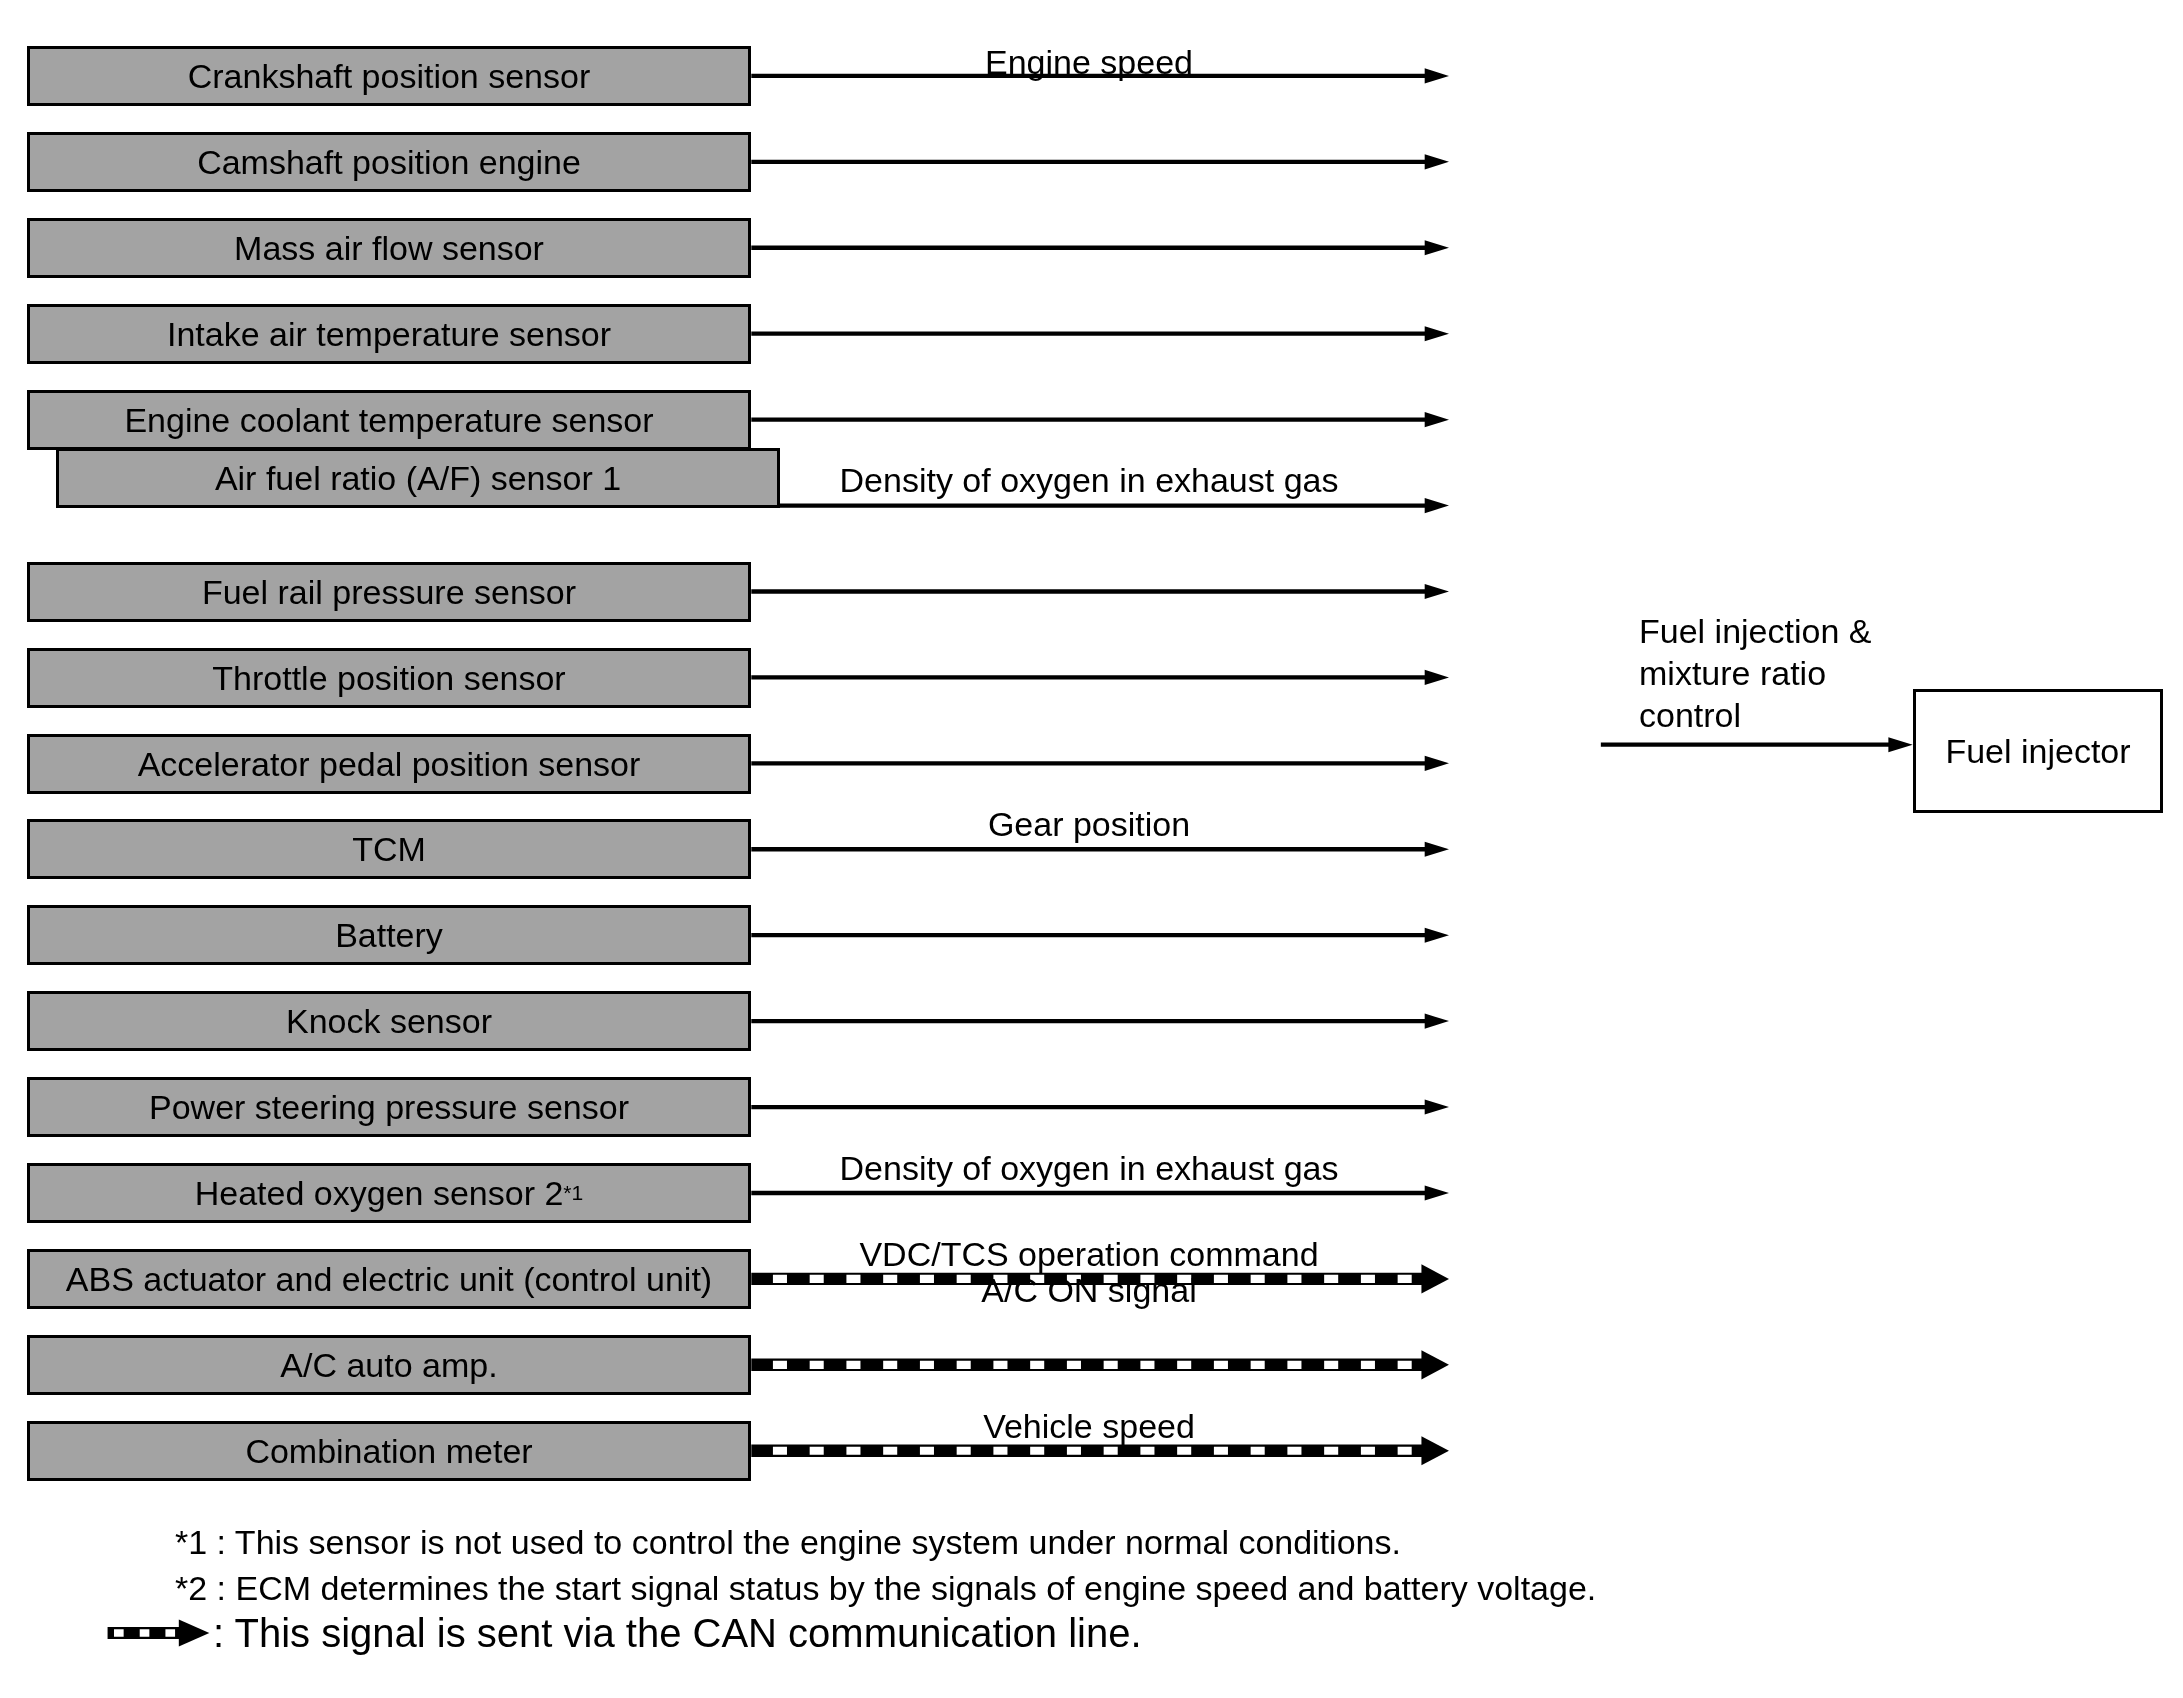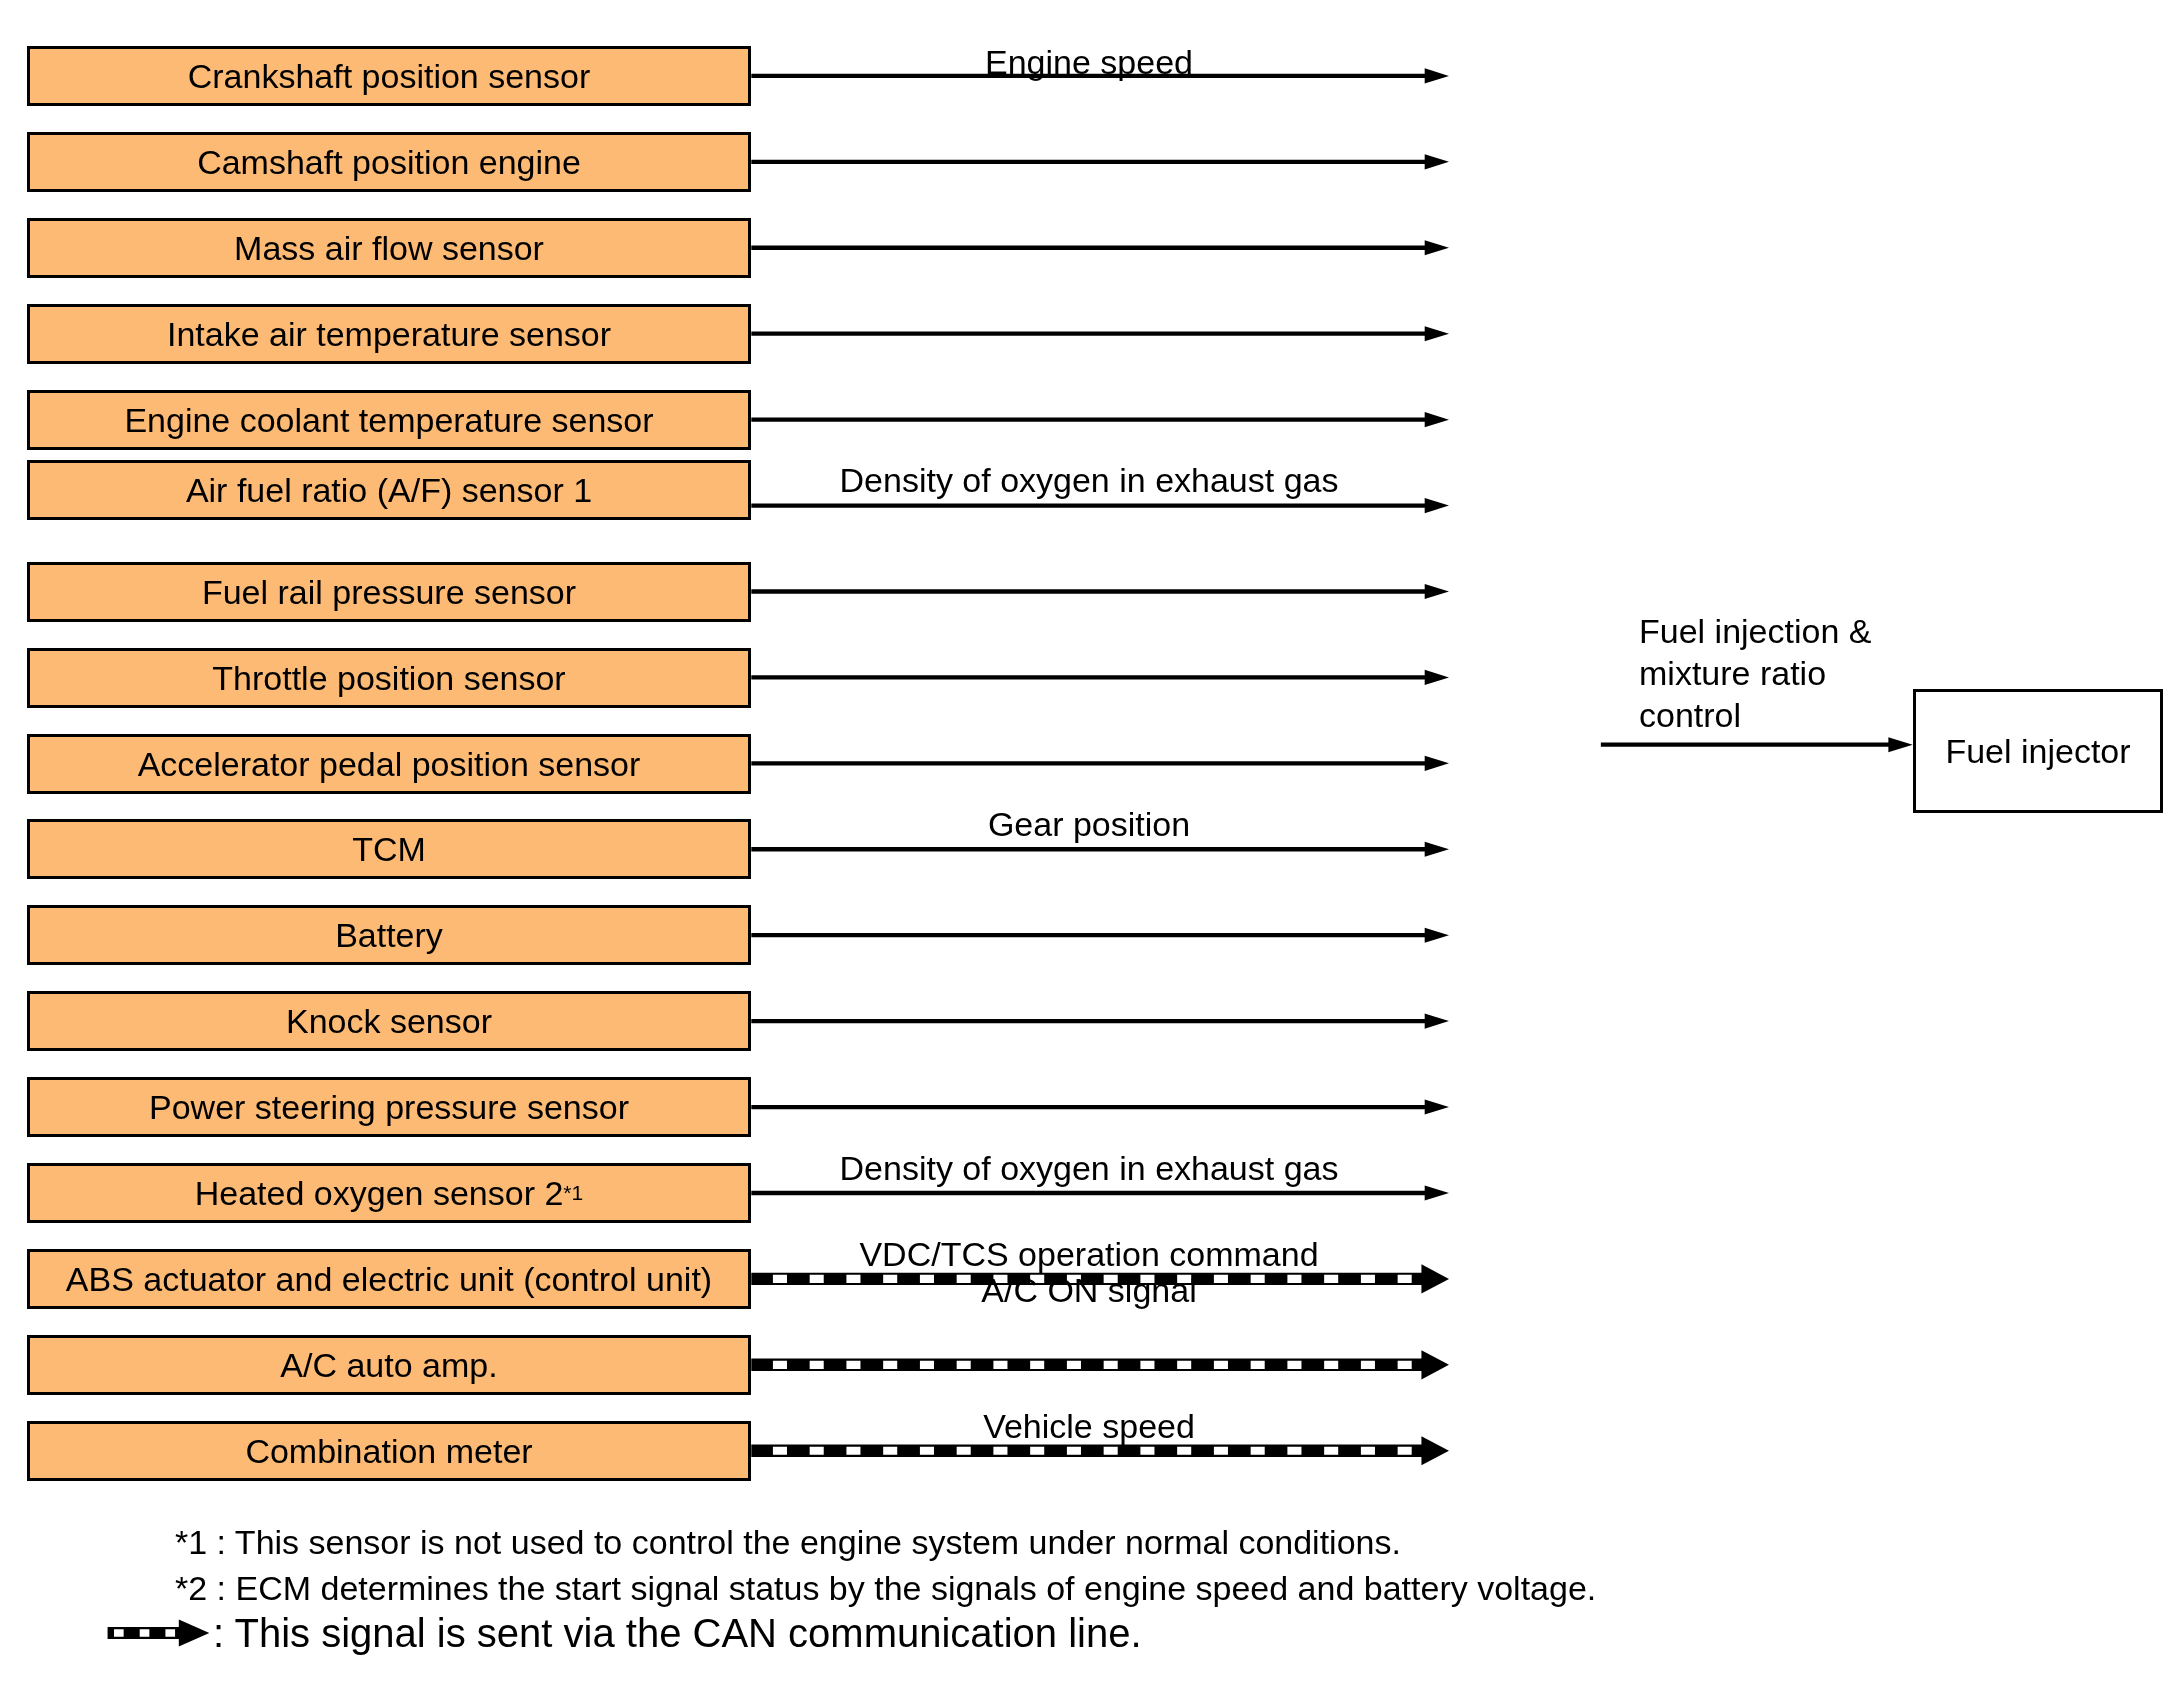--- a/index.html
+++ b/index.html
@@ -6,21 +6,21 @@
   body{
     width:2183px;height:1698px;
     background:#ffffff;
     font-family:"Liberation Sans", sans-serif;
     color:#000;
   }
   .page{position:relative;width:2183px;height:1698px;background:#fff;overflow:hidden;}
   #arrow-layer{position:absolute;left:0;top:0;}
   .sensor-box{
     position:absolute;left:27px;width:724px;height:60px;
-    border:3.8px solid #000;box-sizing:border-box;background:#fdba74;
+    border:3.8px solid #000;box-sizing:border-box;background:#a3a3a3;
     display:flex;align-items:center;justify-content:center;
     font-size:34px;line-height:34px;white-space:nowrap;
   }
   .sensor-box sup, .ecm-label sup{
     font-size:0.62em;
     vertical-align:super;
     line-height:0;
   }
   .signal-label{
     position:absolute;left:1089px;transform:translateX(-50%);
@@ -151,21 +151,21 @@
       </div>
       <div class="sensor-box" style="top: 218px;">
         <span>Mass air flow sensor</span>
       </div>
       <div class="sensor-box" style="top: 304px;">
         <span>Intake air temperature sensor</span>
       </div>
       <div class="sensor-box" style="top: 390px;">
         <span>Engine coolant temperature sensor</span>
       </div>
-      <div class="sensor-box" style="top: 460px;">
+      <div class="sensor-box" style="top: 448px; margin-left: 29px;">
         <span>Air fuel ratio (A/F) sensor 1</span>
       </div>
       <div class="sensor-box" style="top: 562px;">
         <span>Fuel rail pressure sensor</span>
       </div>
       <div class="sensor-box" style="top: 648px;">
         <span>Throttle position sensor</span>
       </div>
       <div class="sensor-box" style="top: 734px;">
         <span>Accelerator pedal position sensor</span>

